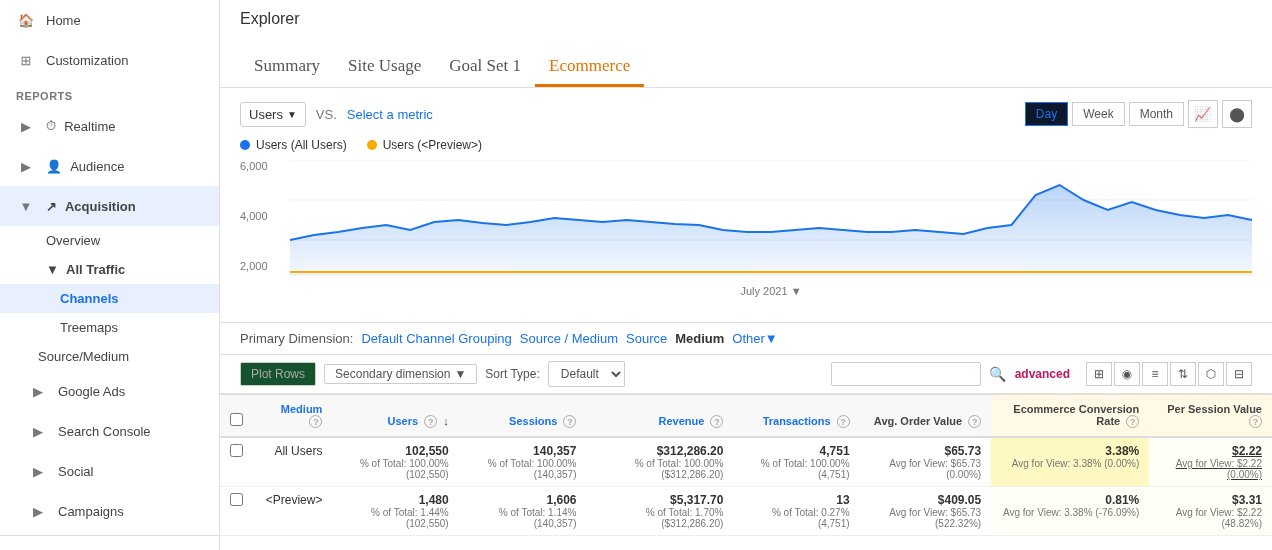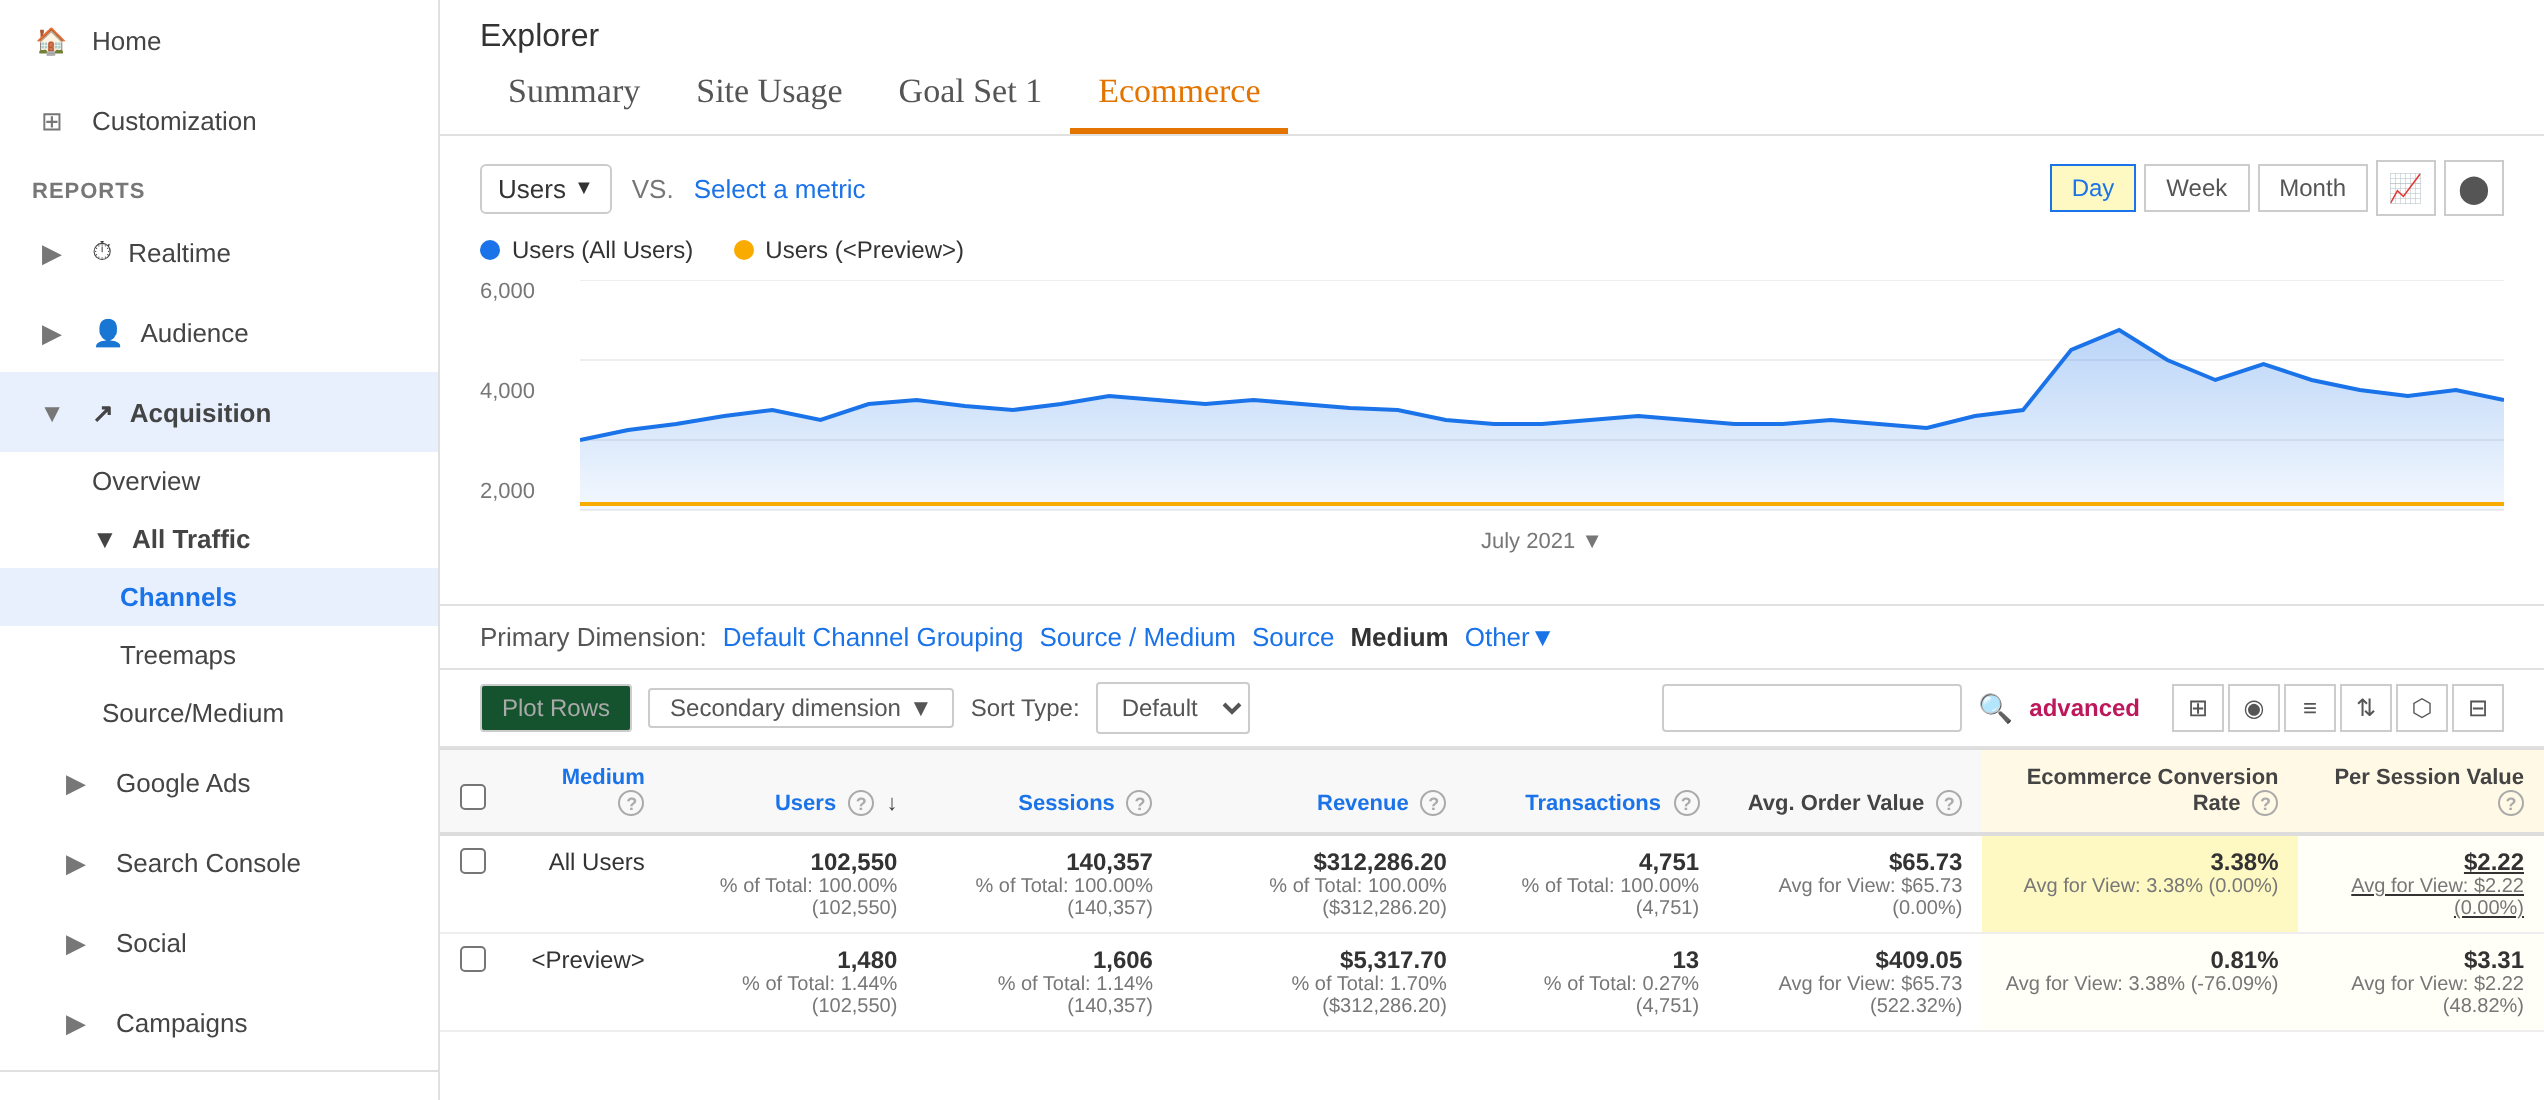--- a/index.html
+++ b/index.html
@@ -10,36 +10,36 @@
     .sidebar-nav-item { display: flex; align-items: center; padding: 10px 16px; cursor: pointer; color: #444; font-size: 13px; }
     .sidebar-nav-item .nav-icon { width: 20px; height: 20px; margin-right: 10px; display: flex; align-items: center; justify-content: center; color: #777; flex-shrink: 0; }
     .sidebar-section-label { font-size: 11px; font-weight: 700; color: #777; padding: 10px 16px 4px; letter-spacing: 0.5px; }
     .sidebar-sub-item { padding: 7px 16px 7px 46px; cursor: pointer; color: #444; font-size: 13px; }
     .sidebar-sub-item.active { color: #1a73e8; font-weight: 700; background: #e8f0fe; }
     .divider { height: 1px; background: #e0e0e0; margin: 4px 0; }
 
     
     .main { flex: 1; overflow-y: auto; background: #fff; padding: 0; }
     .explorer-header { padding: 10px 20px 0; border-bottom: 1px solid #e0e0e0; }
-    .explorer-title { font-size: 16px; font-weight: 400; color: #333; margin-bottom: 0; }
+    .explorer-title { font-size: 16px; font-weight: 400; color: #333; margin-bottom: 20px; }
     .explorer-tabs { display: flex; gap: 0; }
     .explorer-tab { padding: 8px 14px; cursor: pointer; font-size: 17px; color: #555; border-bottom: 3px solid transparent; font-family: Liberation Serif, serif; }
     .explorer-tab.active { color: #e37400; border-bottom: 3px solid #e37400; font-weight: 500; }
 
     
     .chart-section { padding: 12px 20px; border-bottom: 1px solid #e0e0e0; }
     .chart-controls { display: flex; align-items: center; justify-content: space-between; margin-bottom: 10px; }
     .chart-controls-left { display: flex; align-items: center; gap: 10px; }
     .metric-selector { display: flex; align-items: center; border: 1px solid #ccc; border-radius: 3px; padding: 4px 8px; cursor: pointer; font-size: 13px; background: #fff; }
     .metric-selector .arrow { margin-left: 4px; font-size: 10px; }
     .vs-label { color: #777; font-size: 13px; }
     .select-metric { color: #1a73e8; cursor: pointer; font-size: 13px; }
     .chart-controls-right { display: flex; align-items: center; gap: 4px; }
     .time-btn { padding: 4px 10px; border: 1px solid #ccc; background: #fff; cursor: pointer; font-size: 12px; color: #555; }
-    .time-btn.active { background: #fef9c3; color: #1a73e8; border-color: #1a73e8; }
+    .time-btn.active { background: #0f172a; color: #1a73e8; border-color: #1a73e8; }
     .chart-type-btn { width: 30px; height: 28px; border: 1px solid #ccc; background: #fff; cursor: pointer; display: flex; align-items: center; justify-content: center; font-size: 14px; color: #555; }
 
     .legend { display: flex; gap: 20px; margin-bottom: 8px; font-size: 12px; }
     .legend-item { display: flex; align-items: center; gap: 6px; }
     .legend-dot { width: 10px; height: 10px; border-radius: 50%; }
 
     .chart-container { position: relative; height: 150px; }
     .chart-y-labels { position: absolute; left: 0; top: 0; height: 100%; width: 50px; display: flex; flex-direction: column; justify-content: space-between; font-size: 11px; color: #777; }
     .chart-area { margin-left: 50px; height: 100%; position: relative; }
     .chart-svg { width: 100%; height: 120px; }
@@ -118,21 +118,21 @@
   <div class="sidebar-sub-item" style="font-weight:600;">
     <span style="margin-right:4px;">▼</span>
     <span>All Traffic</span>
   </div>
   <div class="sidebar-sub-item active" style="padding-left:60px;">
     <span>Channels</span>
   </div>
   <div class="sidebar-sub-item" style="padding-left:60px;">
     <span>Treemaps</span>
   </div>
-  <div class="sidebar-sub-item" style="padding-left:51px;">
+  <div class="sidebar-sub-item" style="padding-left:38px;">
     <span>Source/Medium</span>
   </div>
 
   <div class="sidebar-nav-item" style="padding-left:28px;">
     <span class="nav-icon">▶</span>
     <span>Google Ads</span>
   </div>
 
   <div class="sidebar-nav-item" style="padding-left:28px;">
     <span class="nav-icon">▶</span>

